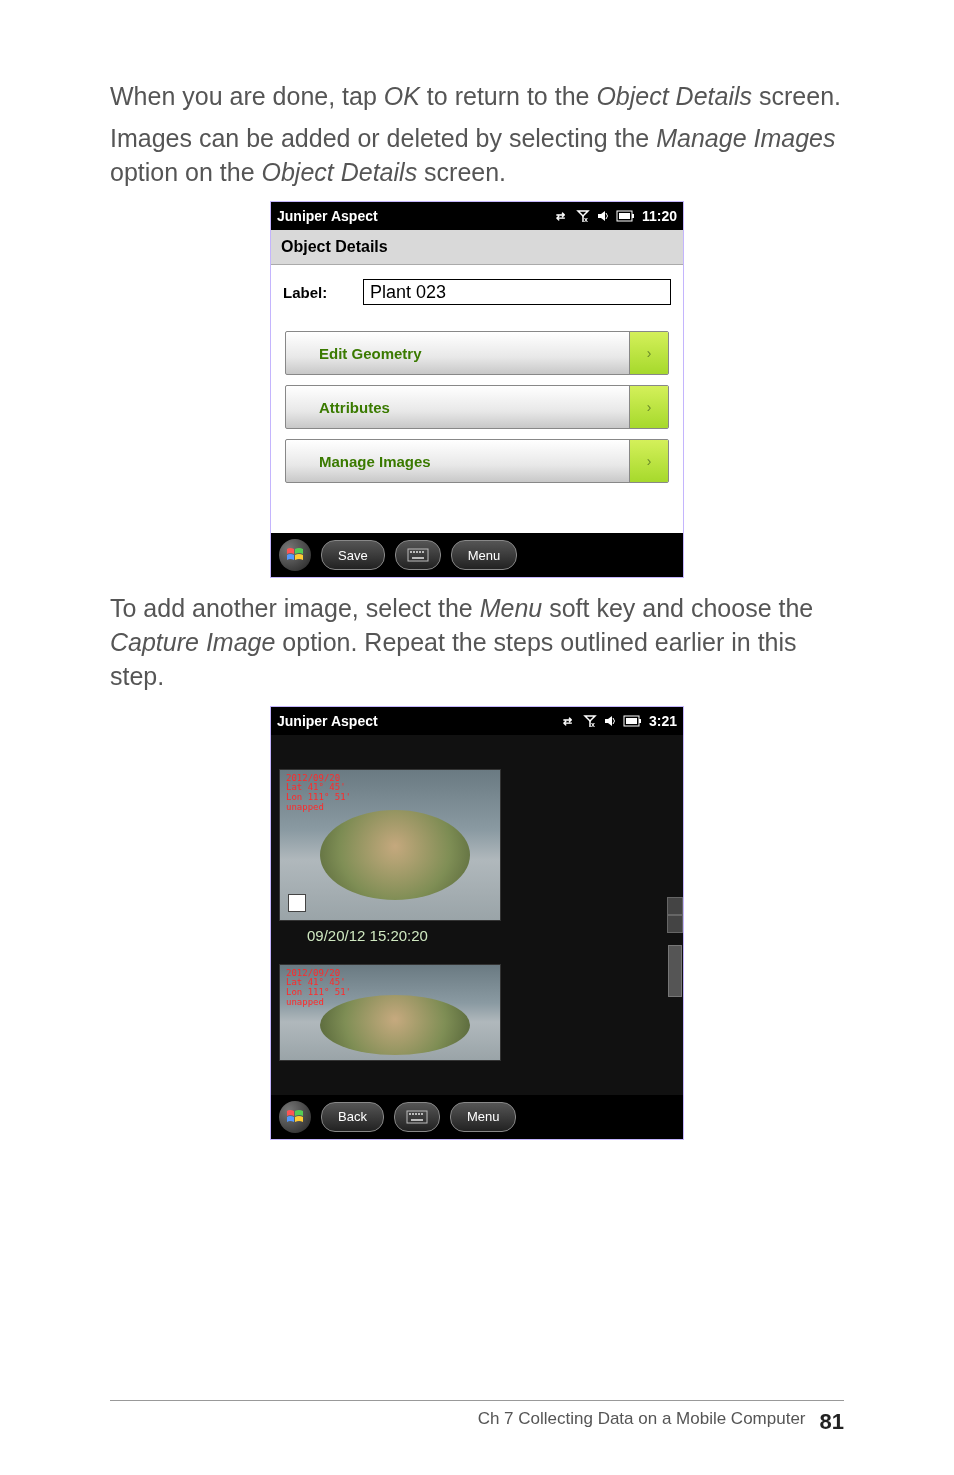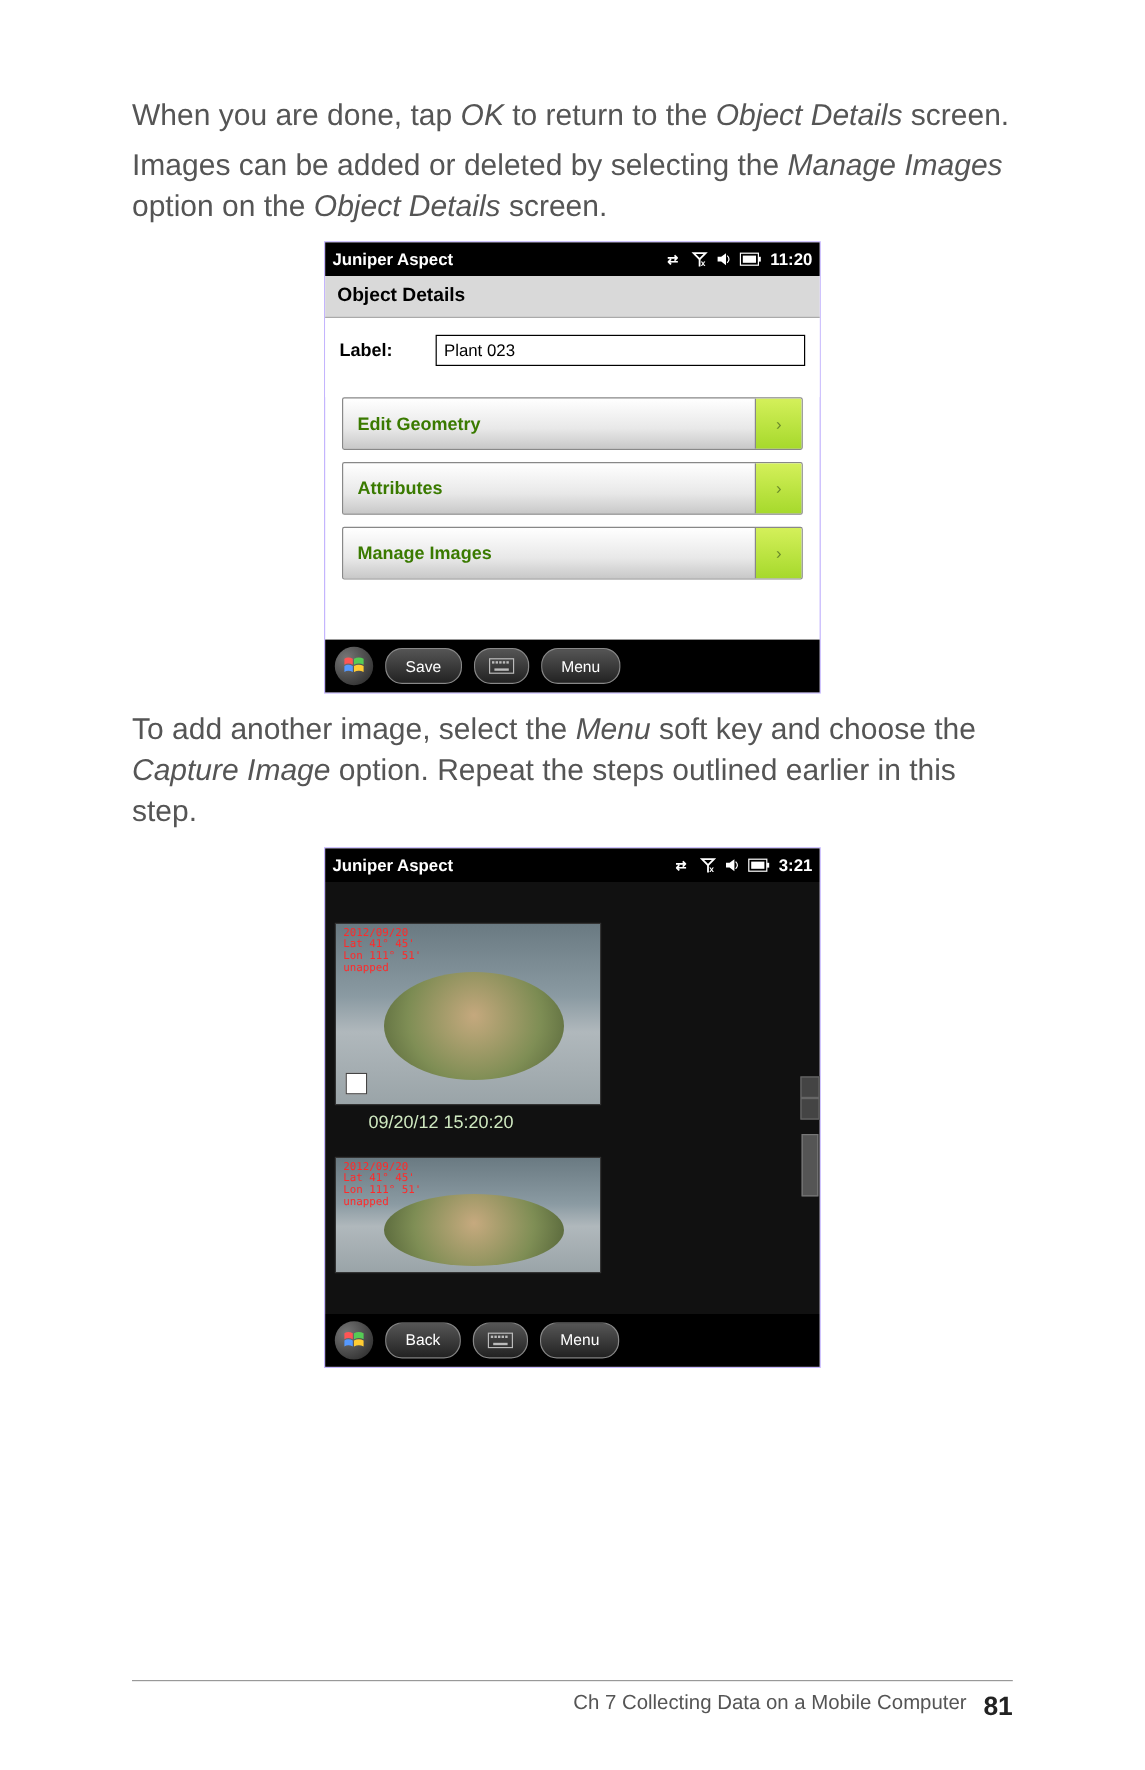--- a/index.html
+++ b/index.html
@@ -57,21 +57,21 @@
     padding: 14px 12px 6px 12px;
     background: #fff;
   }
   .label-row { display:flex; align-items:center; gap:10px; margin-bottom: 20px; }
   .label-row .lbl { font-family: Tahoma, Arial, sans-serif; font-weight:bold; font-size:15px; width:70px; color:#000;}
   .label-row input {
     flex:1;
     height:26px;
     border:1px solid #000;
     font-family: Tahoma, Arial, sans-serif;
-    font-size:14px;
+    font-size:18px;
     padding: 2px 6px;
     box-sizing:border-box;
   }
   .menu-list { padding: 0 14px 40px 14px; }
   .menu-item {
     display:flex;
     border:1px solid #888;
     border-radius:2px;
     height:42px;
     margin-bottom:10px;
@@ -80,20 +80,21 @@
   }
   .menu-item .mi-label {
     flex:1;
     display:flex;
     align-items:center;
     padding-left:12px;
     font-family: Tahoma, Arial, sans-serif;
     font-weight:bold;
     font-size:15px;
     color:#3a7a00;
+    margin-left:21px;
   }
   .menu-item .mi-arrow {
     width:38px;
     background: linear-gradient(#d4f05a,#a6d92c);
     border-left:1px solid #888;
     display:flex; align-items:center; justify-content:center;
     color:#6a8a2a;
     font-size:14px;
   }
 

